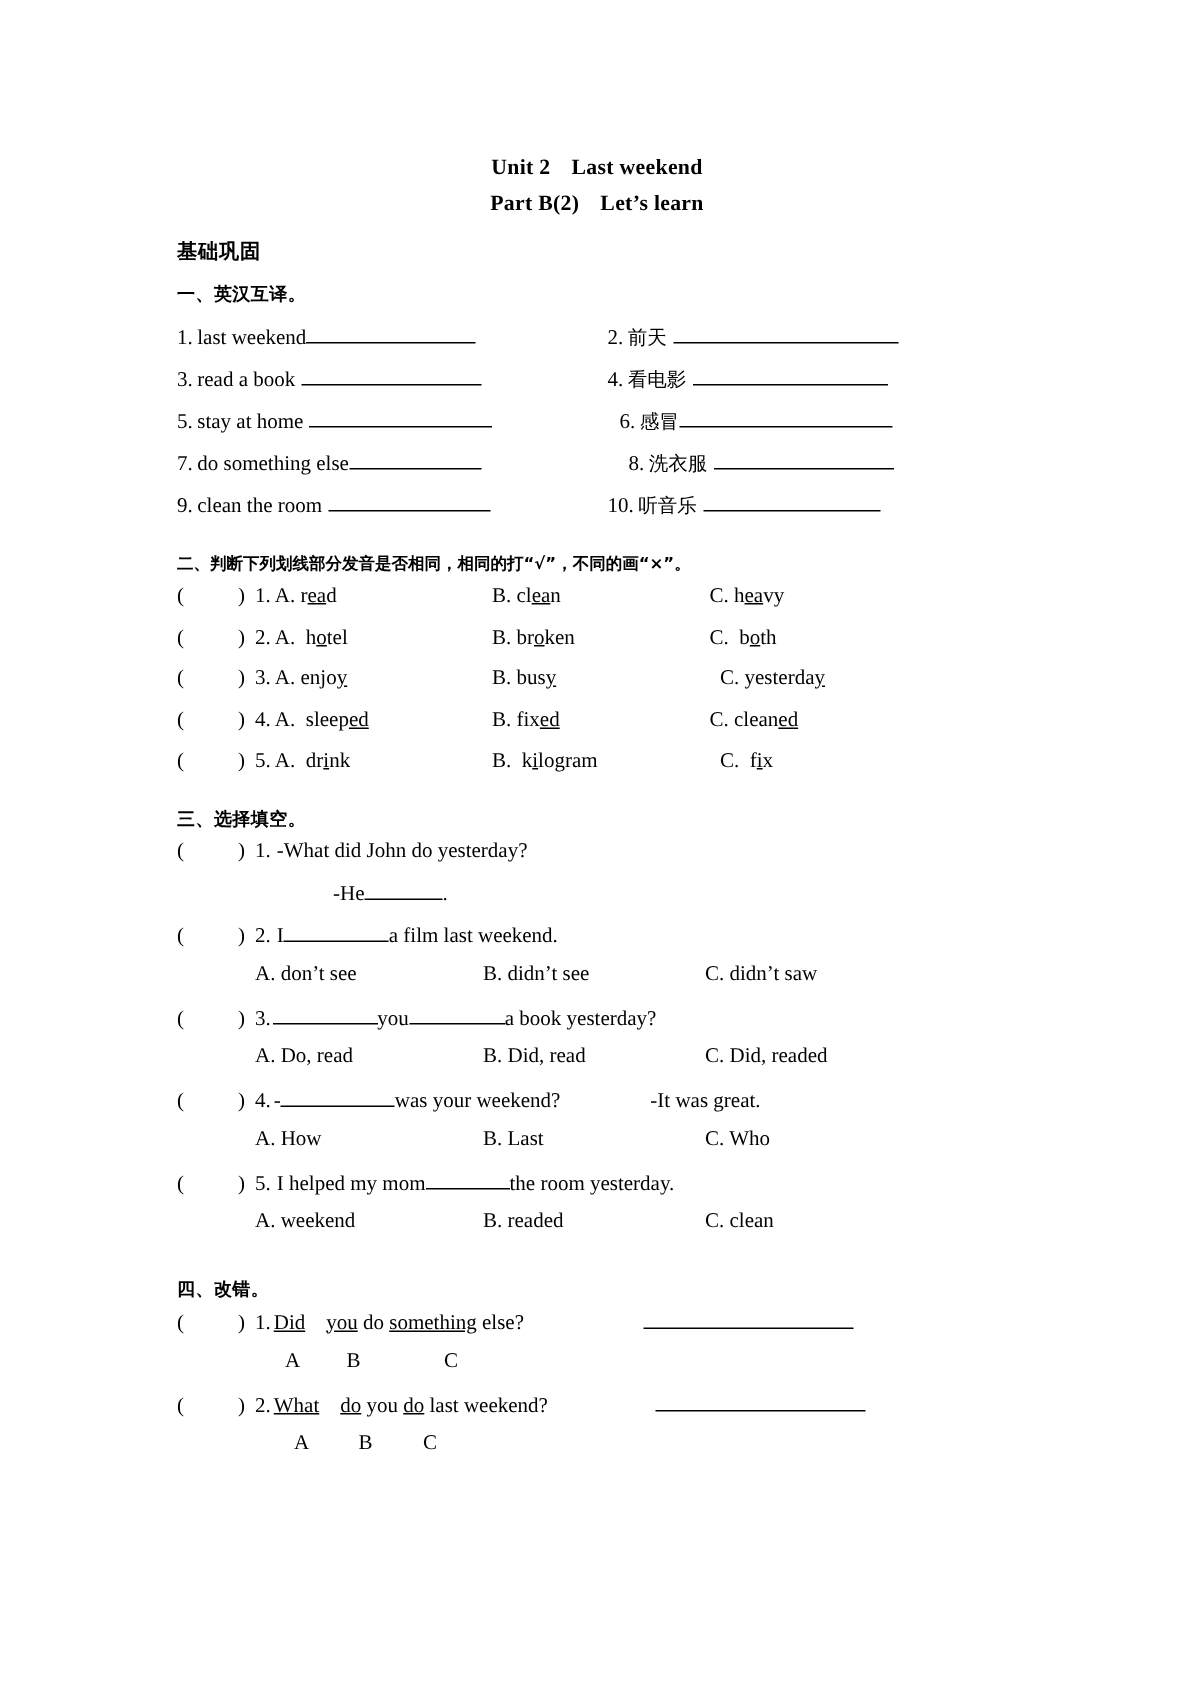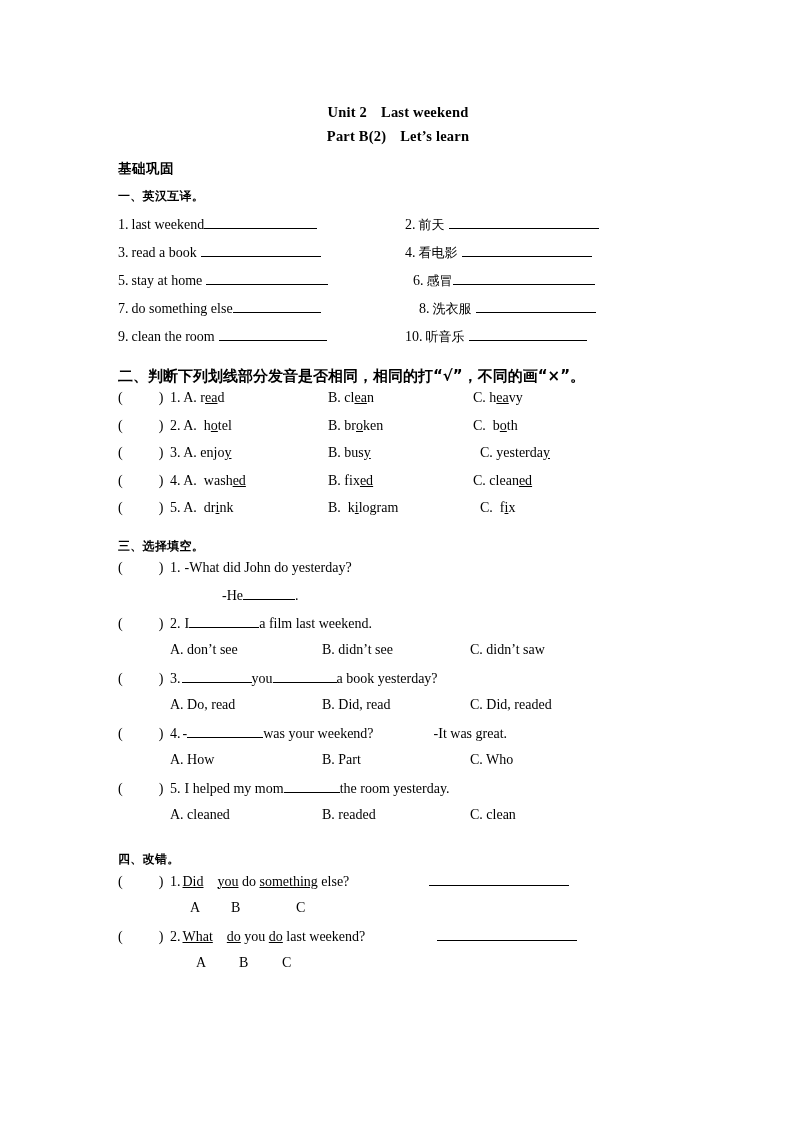--- a/index.html
+++ b/index.html
@@ -48,21 +48,21 @@
     margin-top: 6px;
     letter-spacing: 0.5px;
   }
   .sec-head {
     font-family: "DejaVu Sans", "Liberation Sans", sans-serif;
     font-weight: bold;
     font-size: 12px;
     line-height: 28px;
     letter-spacing: 0.3px;
   }
-  .sec-head.tight { letter-spacing: 0px; font-size: 15px; }
+  .sec-head.tight { letter-spacing: 0px; font-size: 11px; }
 
   
   .trans-grid {
     margin-top: 6px;
   }
   .trans-row {
     display: flex;
     align-items: baseline;
     height: 28px;
     font-size: 14px;
@@ -270,21 +270,21 @@
         <span>C.</span>
         <span><span>yesterda</span><u>y</u><span></span></span>
       </span>
     </div>
 
     <div class="q-row">
       <span class="paren"><span class="p1">(</span>)</span>
       <span class="pron-stem">
         <span>4.</span>
         <span>A.</span>&nbsp;
-        <span><span>wash</span><u>ed</u><span></span></span>
+        <span><span>sleep</span><u>ed</u><span></span></span>
       </span>
       <span class="pron-b">
         <span>B.</span>
         <span><span>fix</span><u>ed</u><span></span></span>
       </span>
       <span class="pron-c">
         <span>C.</span>
         <span><span>clean</span><u>ed</u><span></span></span>
       </span>
     </div>
@@ -352,33 +352,33 @@
     <div class="mc-stem">
       <span class="paren"><span class="p1">(</span>)</span>
       <span style="margin-right:2px;">4.</span>
       <span>-</span>
       <span class="ans-gap" style="width:76px;"></span>
       <span> was your weekend?</span>
       <span style="margin-left:60px;">-It was great.</span>
     </div>
     <div class="mc-opts">
       <span class="o1">A. How</span>
-      <span class="o2">B. Part</span>
+      <span class="o2">B. Last</span>
       <span class="o3">C. Who</span>
     </div>
 
     <div class="mc-stem">
       <span class="paren"><span class="p1">(</span>)</span>
       <span style="margin-right:4px;">5.</span>
       <span>I helped my mom </span>
       <span class="ans-gap" style="width:56px;"></span>
       <span> the room yesterday.</span>
     </div>
     <div class="mc-opts">
-      <span class="o1">A. cleaned</span>
+      <span class="o1">A. weekend</span>
       <span class="o2">B. readed</span>
       <span class="o3">C. clean</span>
     </div>
   </div>
 
   <div class="sec-head" style="margin-top:10px;">四、改错。</div>
 
   <div class="q-block">
     <div class="ec-row">
       <span class="paren"><span class="p1">(</span>)</span>

